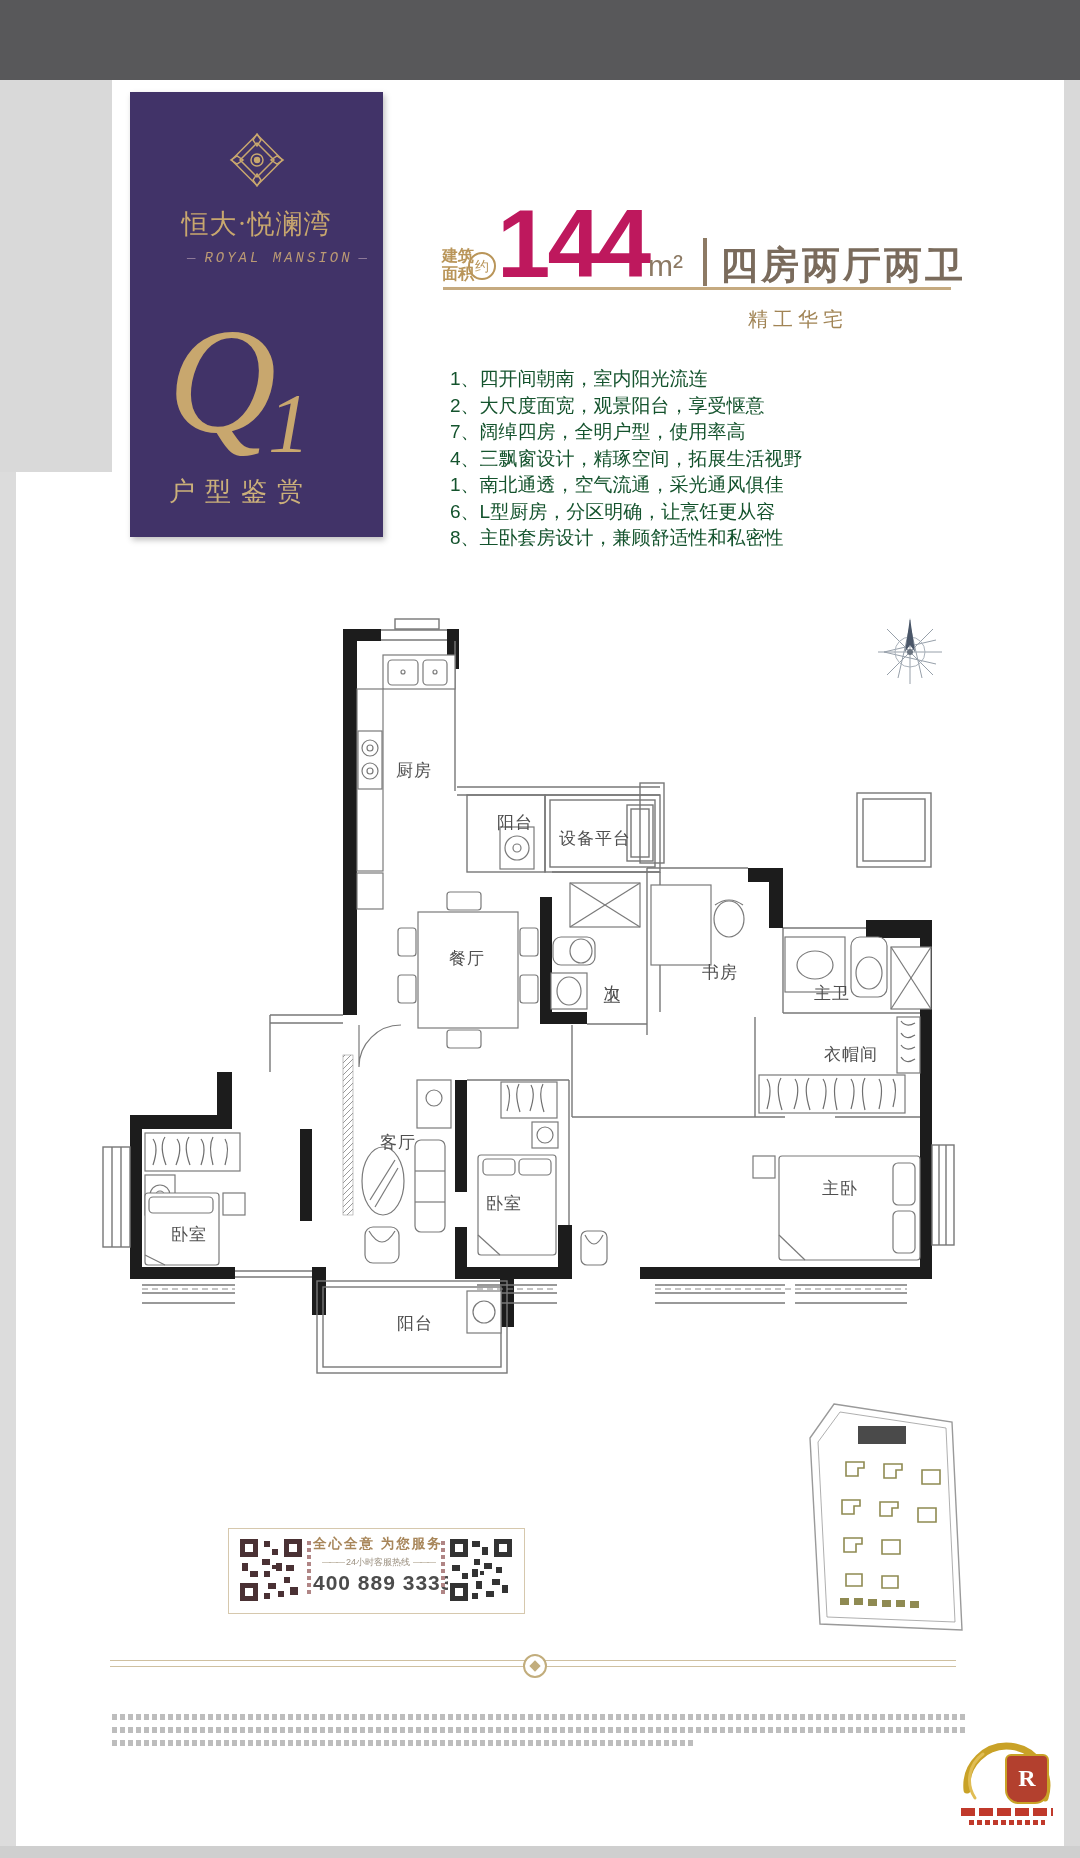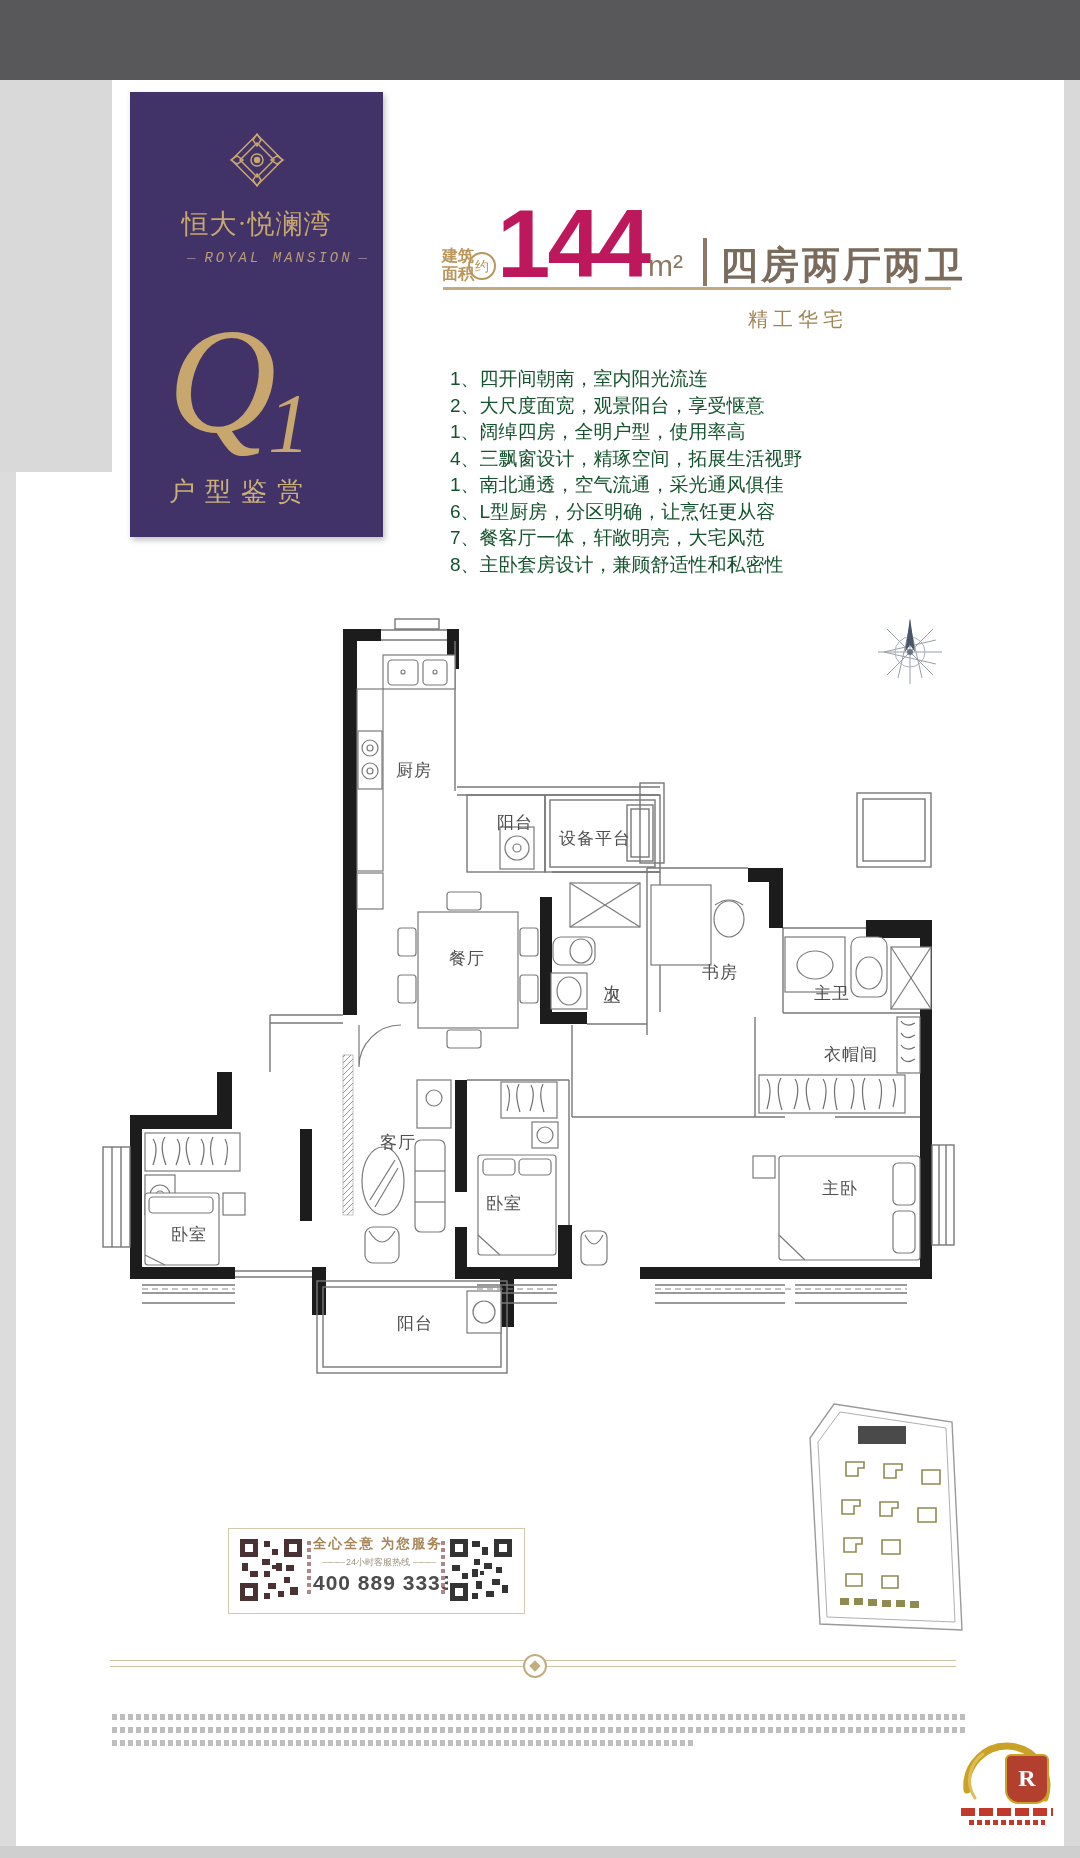--- a/index.html
+++ b/index.html
@@ -134,25 +134,24 @@
 <div class="abs area-value">144</div>
 <div class="abs area-unit">m²</div>
 <div class="abs headline-divider"></div>
 <div class="abs layout-text">四房两厅两卫</div>
 <div class="abs headline-underline"></div>
 <div class="abs tagline">精工华宅</div>
 
 <div class="abs features">
   <div>1、四开间朝南，室内阳光流连</div>
   <div>2、大尺度面宽，观景阳台，享受惬意</div>
-  <div>1、阔绰四房，全明户型，使用率高</div>
+  <div>7、阔绰四房，全明户型，使用率高</div>
   <div>4、三飘窗设计，精琢空间，拓展生活视野</div>
   <div>1、南北通透，空气流通，采光通风俱佳</div>
   <div>6、L型厨房，分区明确，让烹饪更从容</div>
-  <div>7、餐客厅一体，轩敞明亮，大宅风范</div>
   <div>8、主卧套房设计，兼顾舒适性和私密性</div>
 </div>
 
 <svg class="abs compass" viewBox="0 0 80 80">
   <g stroke="#97a0aa" stroke-width="1">
     <line x1="40" y1="8" x2="40" y2="72"></line>
       <line x1="8" y1="40" x2="72" y2="40"></line>
     <line x1="17" y1="17" x2="63" y2="63"></line>
       <line x1="63" y1="17" x2="17" y2="63"></line>
     <line x1="40" y1="14" x2="52" y2="66"></line>

